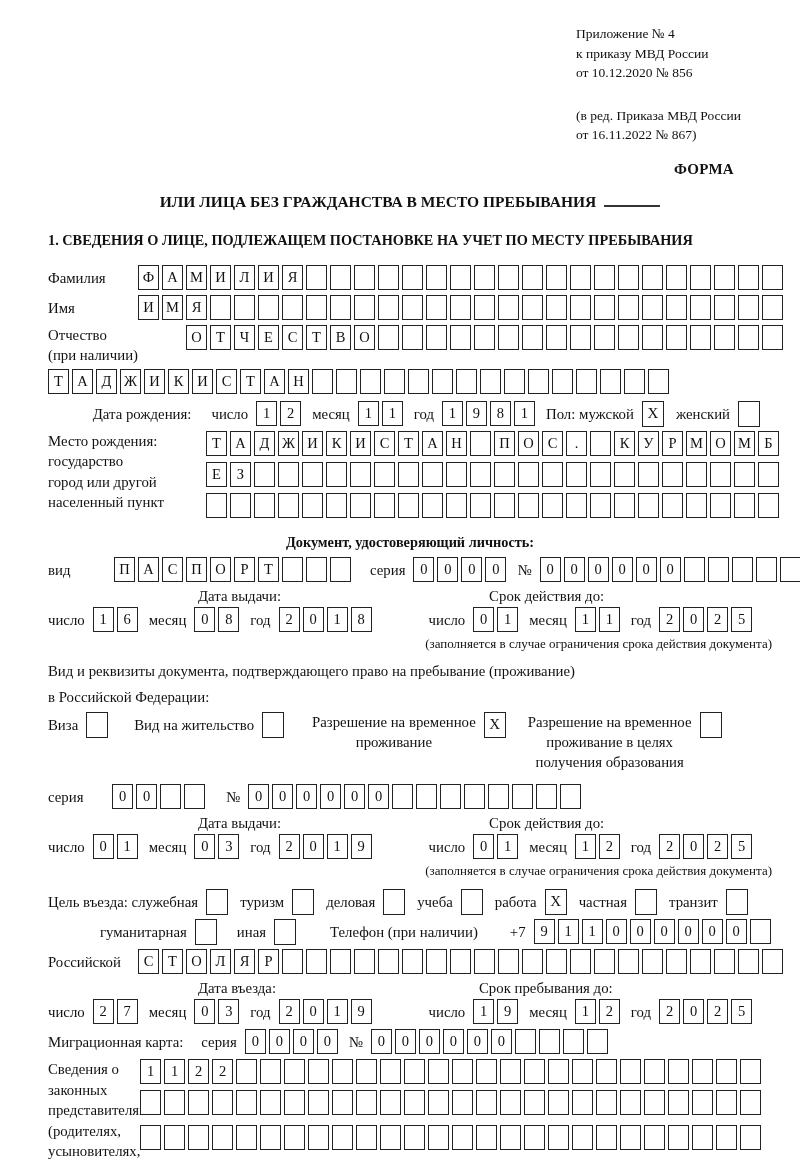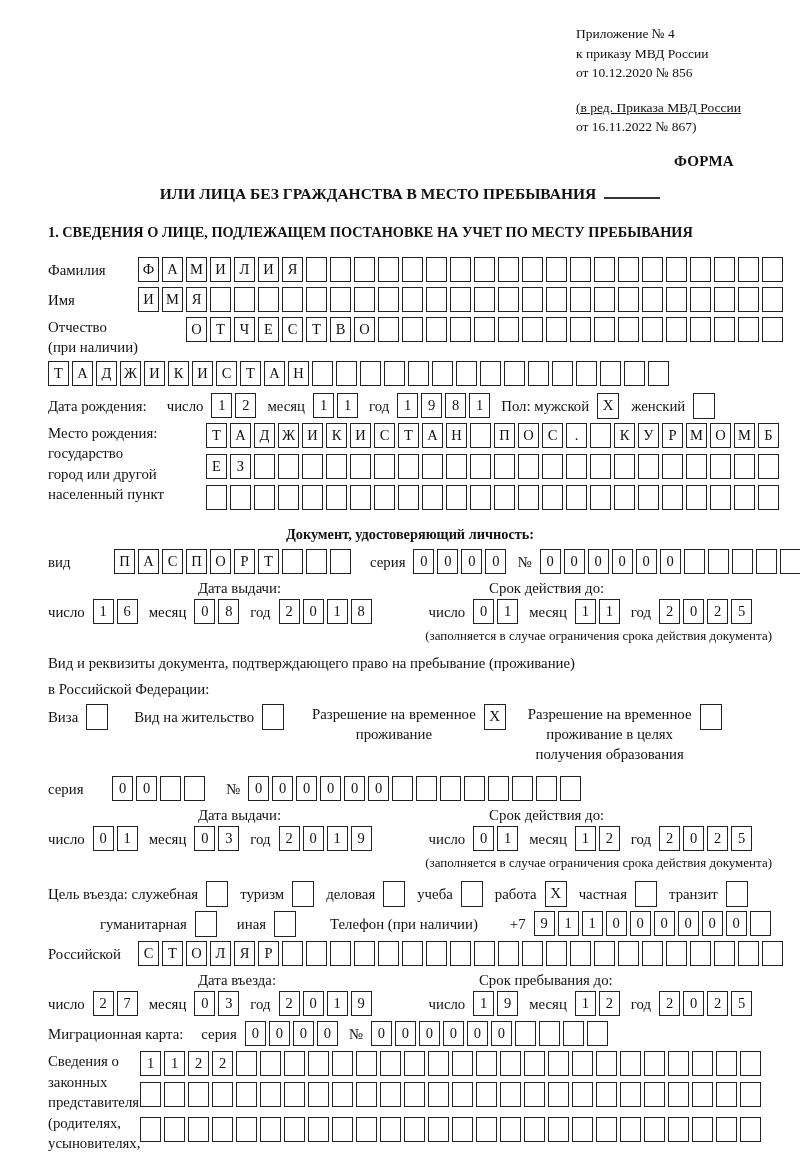--- a/index.html
+++ b/index.html
@@ -3,21 +3,21 @@
 <meta charset="utf-8">
 <style>
   html,body{margin:0;padding:0;}
   body{
     width:800px;height:1163px;overflow:hidden;background:#ffffff;color:#111;
     font-family:"Liberation Serif","DejaVu Serif",serif;
   }
   .page{padding:24px 28px 0 48px;box-sizing:border-box;}
   
   .hdr{margin-left:auto;width:196px;font-size:13.5px;line-height:1.45;}
-  .hdr .l4{margin-top:15px;text-decoration:underline;}
+  .hdr .l4{margin-top:23px;}
   .forma{text-align:right;padding-right:38px;font-weight:bold;font-size:15px;margin-top:16px;letter-spacing:.3px;}
   .title{text-align:center;font-weight:bold;font-size:15.5px;line-height:1.55;margin-top:12px;}
   .t-underline{display:inline-block;width:56px;border-bottom:2px solid #333;margin-left:8px;}
   .sec{font-weight:bold;font-size:14.3px;margin-top:18px;margin-bottom:16px;}
   
   .frow{display:flex;align-items:flex-start;margin-bottom:4px;min-height:26px;}
   .flabel{font-size:14.8px;line-height:26px;white-space:nowrap;margin-right:8px;flex-shrink:0;}
   .stack{display:flex;flex-direction:column;flex-shrink:0;margin-right:8px;}
   .stack .stackline{font-size:14.8px;line-height:20px;}
   .stack.center{text-align:center;}
@@ -180,21 +180,21 @@
           <span class="cell"></span>
           <span class="cell"></span>
           <span class="cell"></span>
           <span class="cell"></span>
           <span class="cell"></span>
           <span class="cell"></span>
           <span class="cell"></span>
           <span class="cell"></span>
         </span>
       </div>
-      <div class="frow" style="margin-top: 6px;">
+      <div class="frow" style="margin-top: 6px; justify-content: flex-end;">
         <span class="flabel">Дата рождения:</span>
         <span class="gap" style="width: 12px;"></span>
         <span class="flabel">число</span>
         <span class="boxes">
           <span class="cell">1</span>
           <span class="cell">2</span>
         </span>
         <span class="flabel">месяц</span>
         <span class="boxes">
           <span class="cell">1</span>

